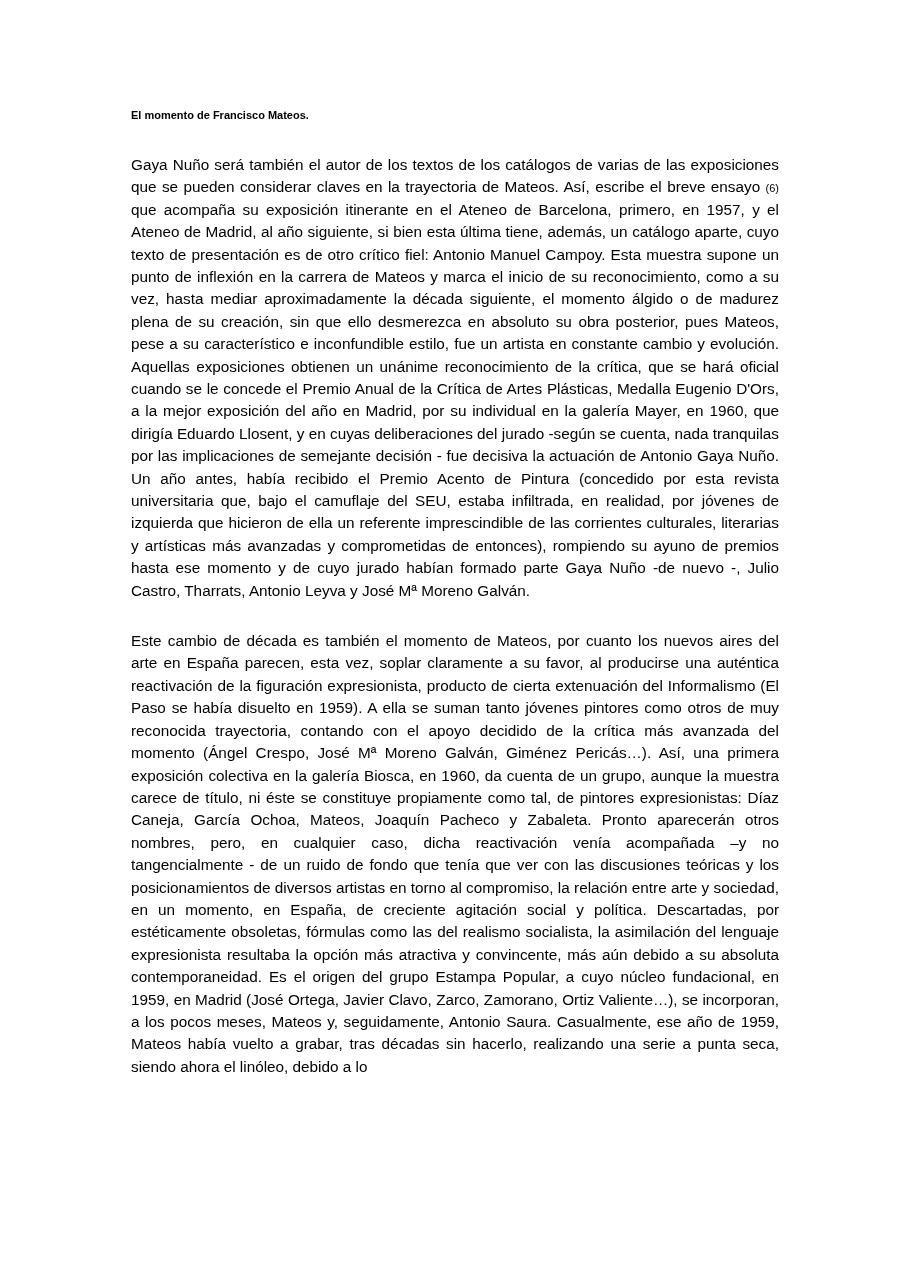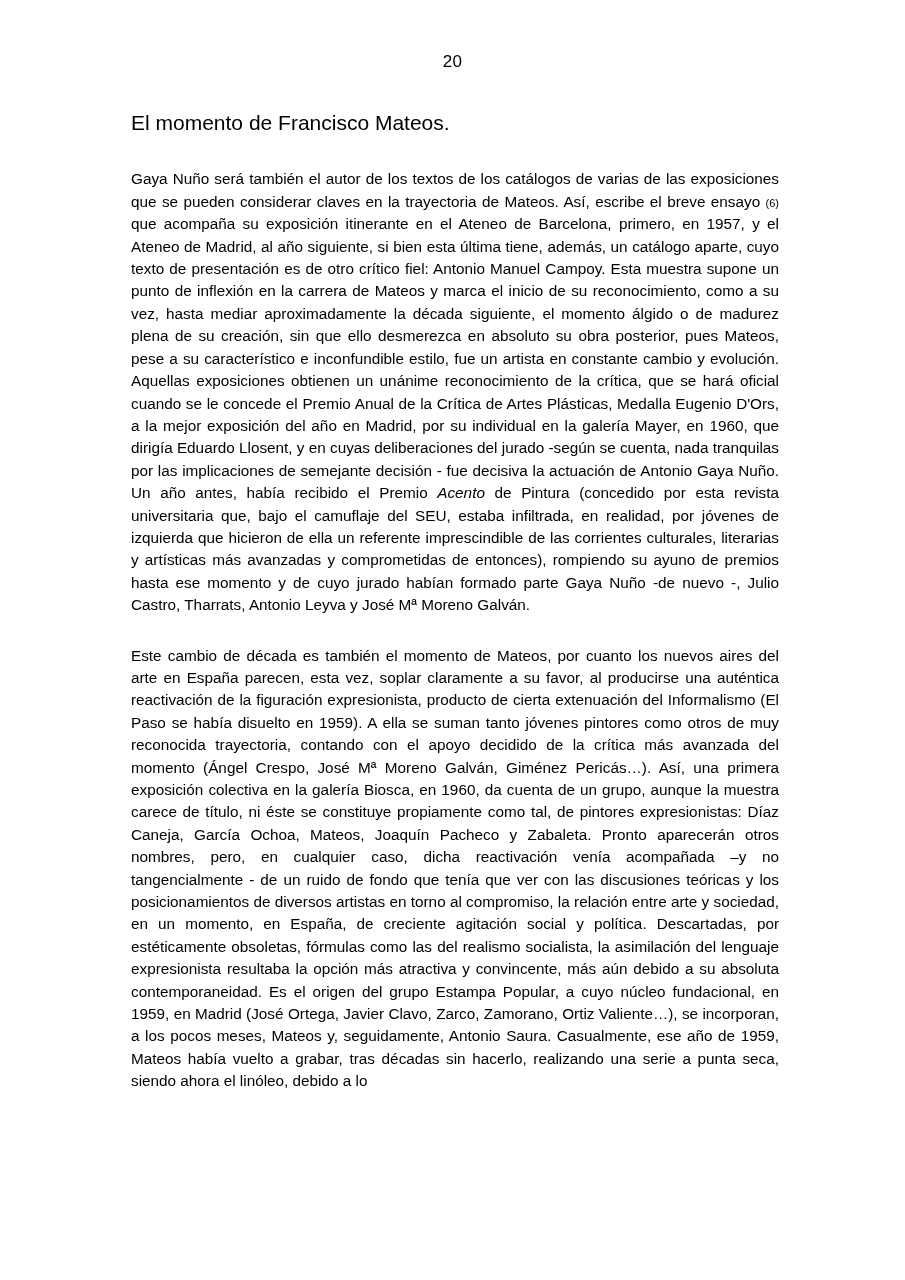--- a/index.html
+++ b/index.html
@@ -29,22 +29,22 @@
     font-size: 17px;
     letter-spacing: 0.2px;
   }
   .content {
     position: absolute;
     top: 108px;
     left: 131px;
     width: 648px;
   }
   .heading {
-    font-size: 21px;
-    font-weight: normal;
+    font-size: 11px;
+    font-weight: bold;
     margin: 0 0 0 0;
     line-height: 1.45;
   }
   .para {
     font-size: 15.3px;
     line-height: 1.465;
     text-align: justify;
     margin: 0;
     hyphens: none;
   }
@@ -52,32 +52,30 @@
     height: 30px;
   }
   .spacer-md {
     height: 28px;
   }
   .footnote-ref {
     font-size: 11px;
     vertical-align: baseline;
   }
   .ital {
-    font-style: italic;
   }
   .bold {
     font-weight: normal;
   }
 </style>
 </head>
 <body>
 
 <div class="page">
 
-  <div class="page-number">20</div>
 
   <div class="content">
 
     <h1 class="heading">El momento de Francisco Mateos.</h1>
 
     <div class="spacer-lg"></div>
 
     <p class="para"><span>Gaya Nuño será también el autor de los textos de los catálogos de varias de las exposiciones que se pueden considerar claves en la trayectoria de Mateos. Así, escribe el breve ensayo </span><span class="footnote-ref">(6)</span><span> que acompaña su exposición itinerante en el Ateneo de Barcelona, primero, en 1957, y el Ateneo de Madrid, al año siguiente, si bien esta última tiene, además, un catálogo aparte, cuyo texto de presentación es de otro crítico fiel: Antonio Manuel Campoy. Esta muestra supone un punto de inflexión en la carrera de Mateos y marca el inicio de su reconocimiento, como a su vez, hasta mediar aproximadamente la década siguiente, el momento álgido o de madurez plena de su creación, sin que ello desmerezca en absoluto su obra posterior, pues Mateos, pese a su característico e inconfundible estilo, fue un artista en constante cambio y evolución. Aquellas exposiciones obtienen un unánime reconocimiento de la crítica, que se hará oficial cuando se le concede el Premio Anual de la Crítica de Artes Plásticas, Medalla Eugenio D'Ors, a la mejor exposición del año en Madrid, por su individual en la galería Mayer, en 1960, que dirigía Eduardo Llosent, y en cuyas deliberaciones del jurado -según se cuenta, nada tranquilas por las implicaciones de semejante decisión - fue decisiva la actuación de Antonio Gaya Nuño. Un año antes, había recibido el Premio </span><span class="ital">Acento</span><span> de Pintura (concedido por esta revista universitaria que, bajo el camuflaje del SEU, estaba infiltrada, en realidad, por jóvenes de izquierda que hicieron de ella un referente imprescindible de las corrientes culturales, literarias y artísticas más avanzadas y comprometidas de entonces), rompiendo su ayuno de premios hasta ese momento y de cuyo jurado habían formado parte Gaya Nuño -de  nuevo -, Julio Castro, Tharrats, </span><span class="bold">Antonio Leyva</span><span> y </span><span class="bold">José Mª Moreno Galván</span><span>.</span></p>
 
     <div class="spacer-md"></div>

